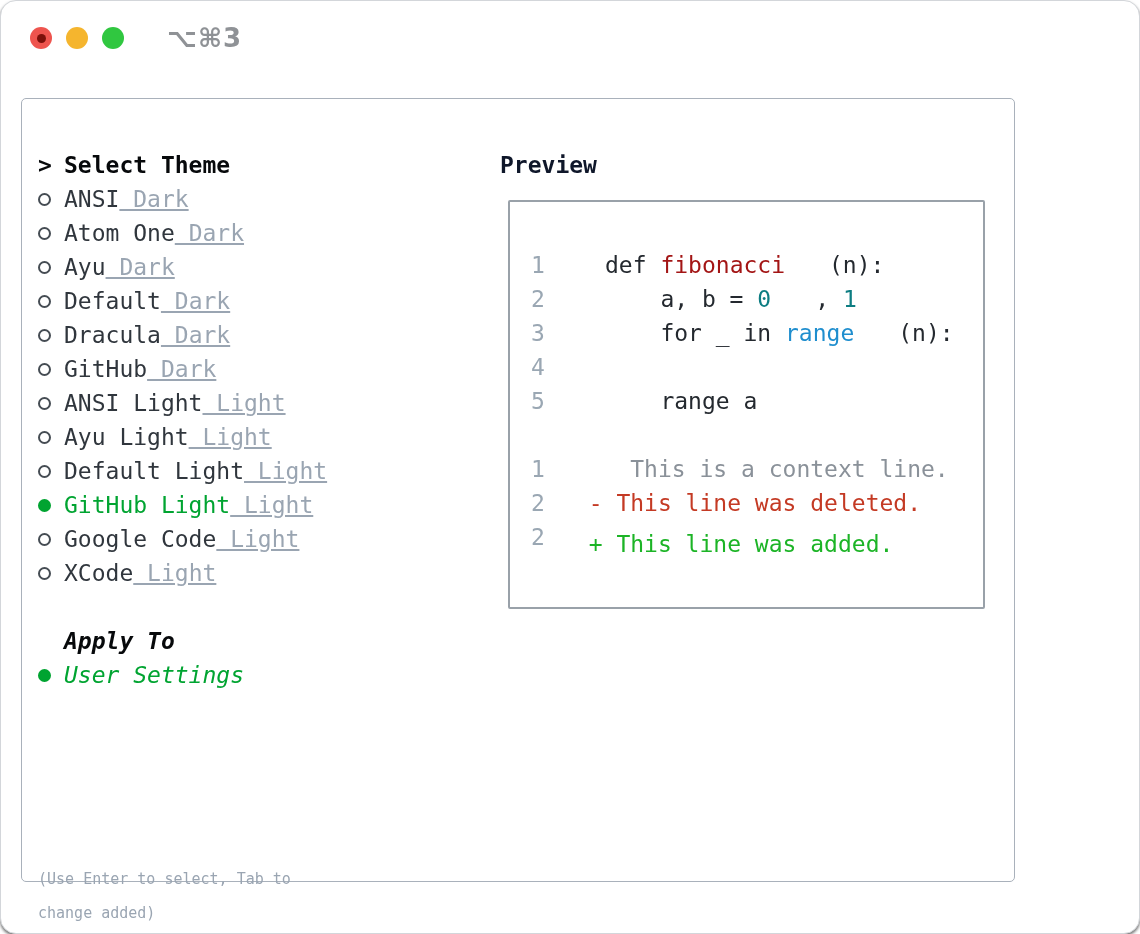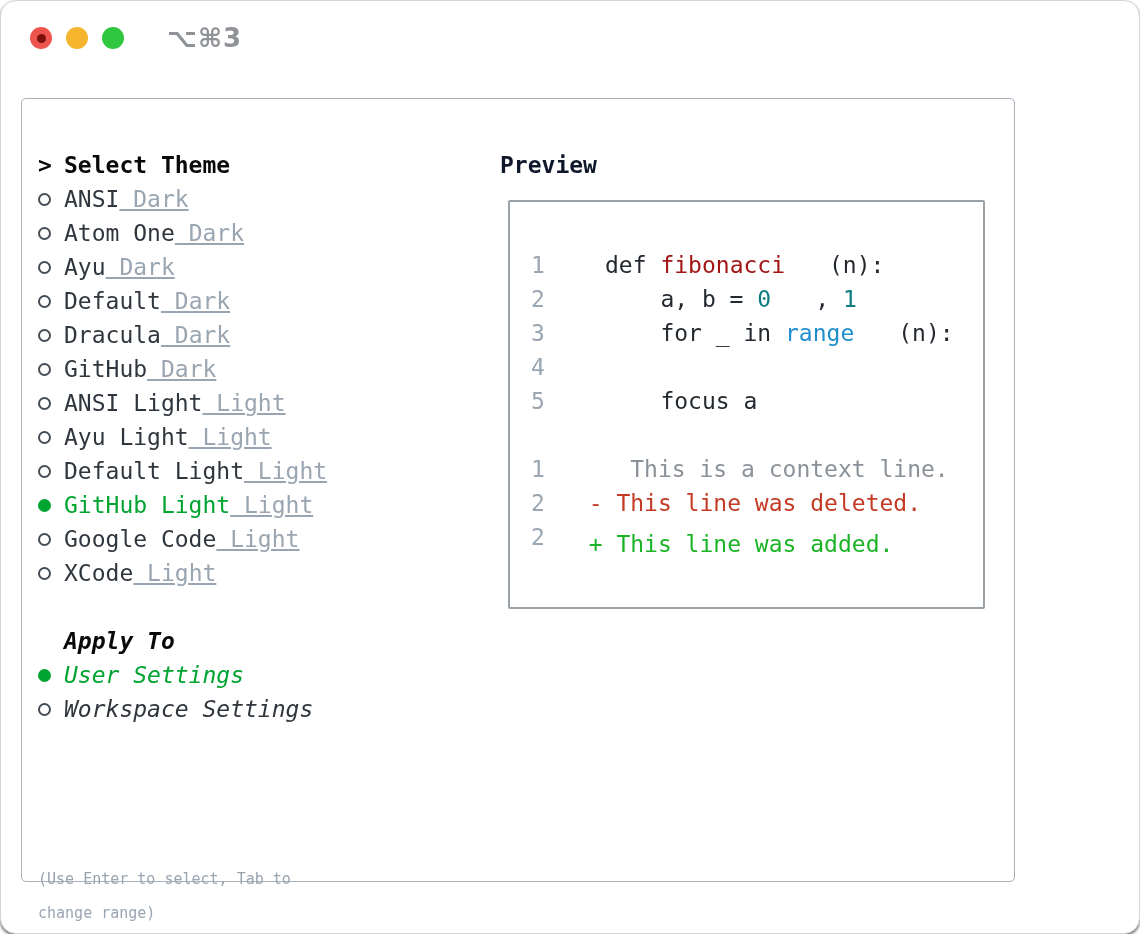--- a/index.html
+++ b/index.html
@@ -88,36 +88,35 @@
         <div class="row"><span class="marker"><span class="circle"></span></span><span class="theme-name">Google Code</span><span class="variant"> Light</span></div>
         <div class="row"><span class="marker"><span class="circle"></span></span><span class="theme-name">XCode</span><span class="variant"> Light</span></div>
       </div>
 
     <div class="apply-section">
       <div class="row">
         <span class="marker"></span><span class="hdr">Apply To</span>
       </div>
 
     <div class="row"><span class="marker"><span class="circle sel"></span></span><span class="theme-name sel">User Settings</span></div>
-        <div class="row"><span class="marker"><span class="circle"></span></span><span class="theme-name">Workspace Settings</span></div>
       </div>
 
     <div class="help-section">
       
-    <div>(Use Enter to select, Tab to</div><div>change range)</div></div>
+    <div>(Use Enter to select, Tab to</div><div>change added)</div></div>
 
     <div class="preview-label">Preview</div>
 
     <div class="preview-box">
 
     <div class="pline"><span class="lineno">1</span><span class="tk-plain">def </span><span class="tk-func">fibonacci</span><span class="tk-plain">(n):</span></div>
         <div class="pline"><span class="lineno">2</span><span class="tk-plain">    a, b = </span><span class="tk-num">0</span><span class="tk-plain">, </span><span class="tk-num">1</span></div>
         <div class="pline"><span class="lineno">3</span><span class="tk-plain">    for _ in </span><span class="tk-builtin">range</span><span class="tk-plain">(n):</span></div>
         <div class="pline"><span class="lineno">4</span></div>
-        <div class="pline"><span class="lineno">5</span><span class="tk-plain">    focus a</span></div>
+        <div class="pline"><span class="lineno">5</span><span class="tk-plain">    range a</span></div>
         <div class="pline"><span class="lineno"></span></div>
         <div class="pline"><span class="lineno">1</span><span class="tk-context">     This is a context line.</span></div>
         <div class="pline"><span class="lineno">2</span><span class="tk-deleted">  - This line was deleted.</span></div>
         <div class="pline"><span class="lineno">2</span><span class="tk-added">  + This line was added.</span></div>
       </div>
 
   </div>
 </div>
 
 </body></html>

